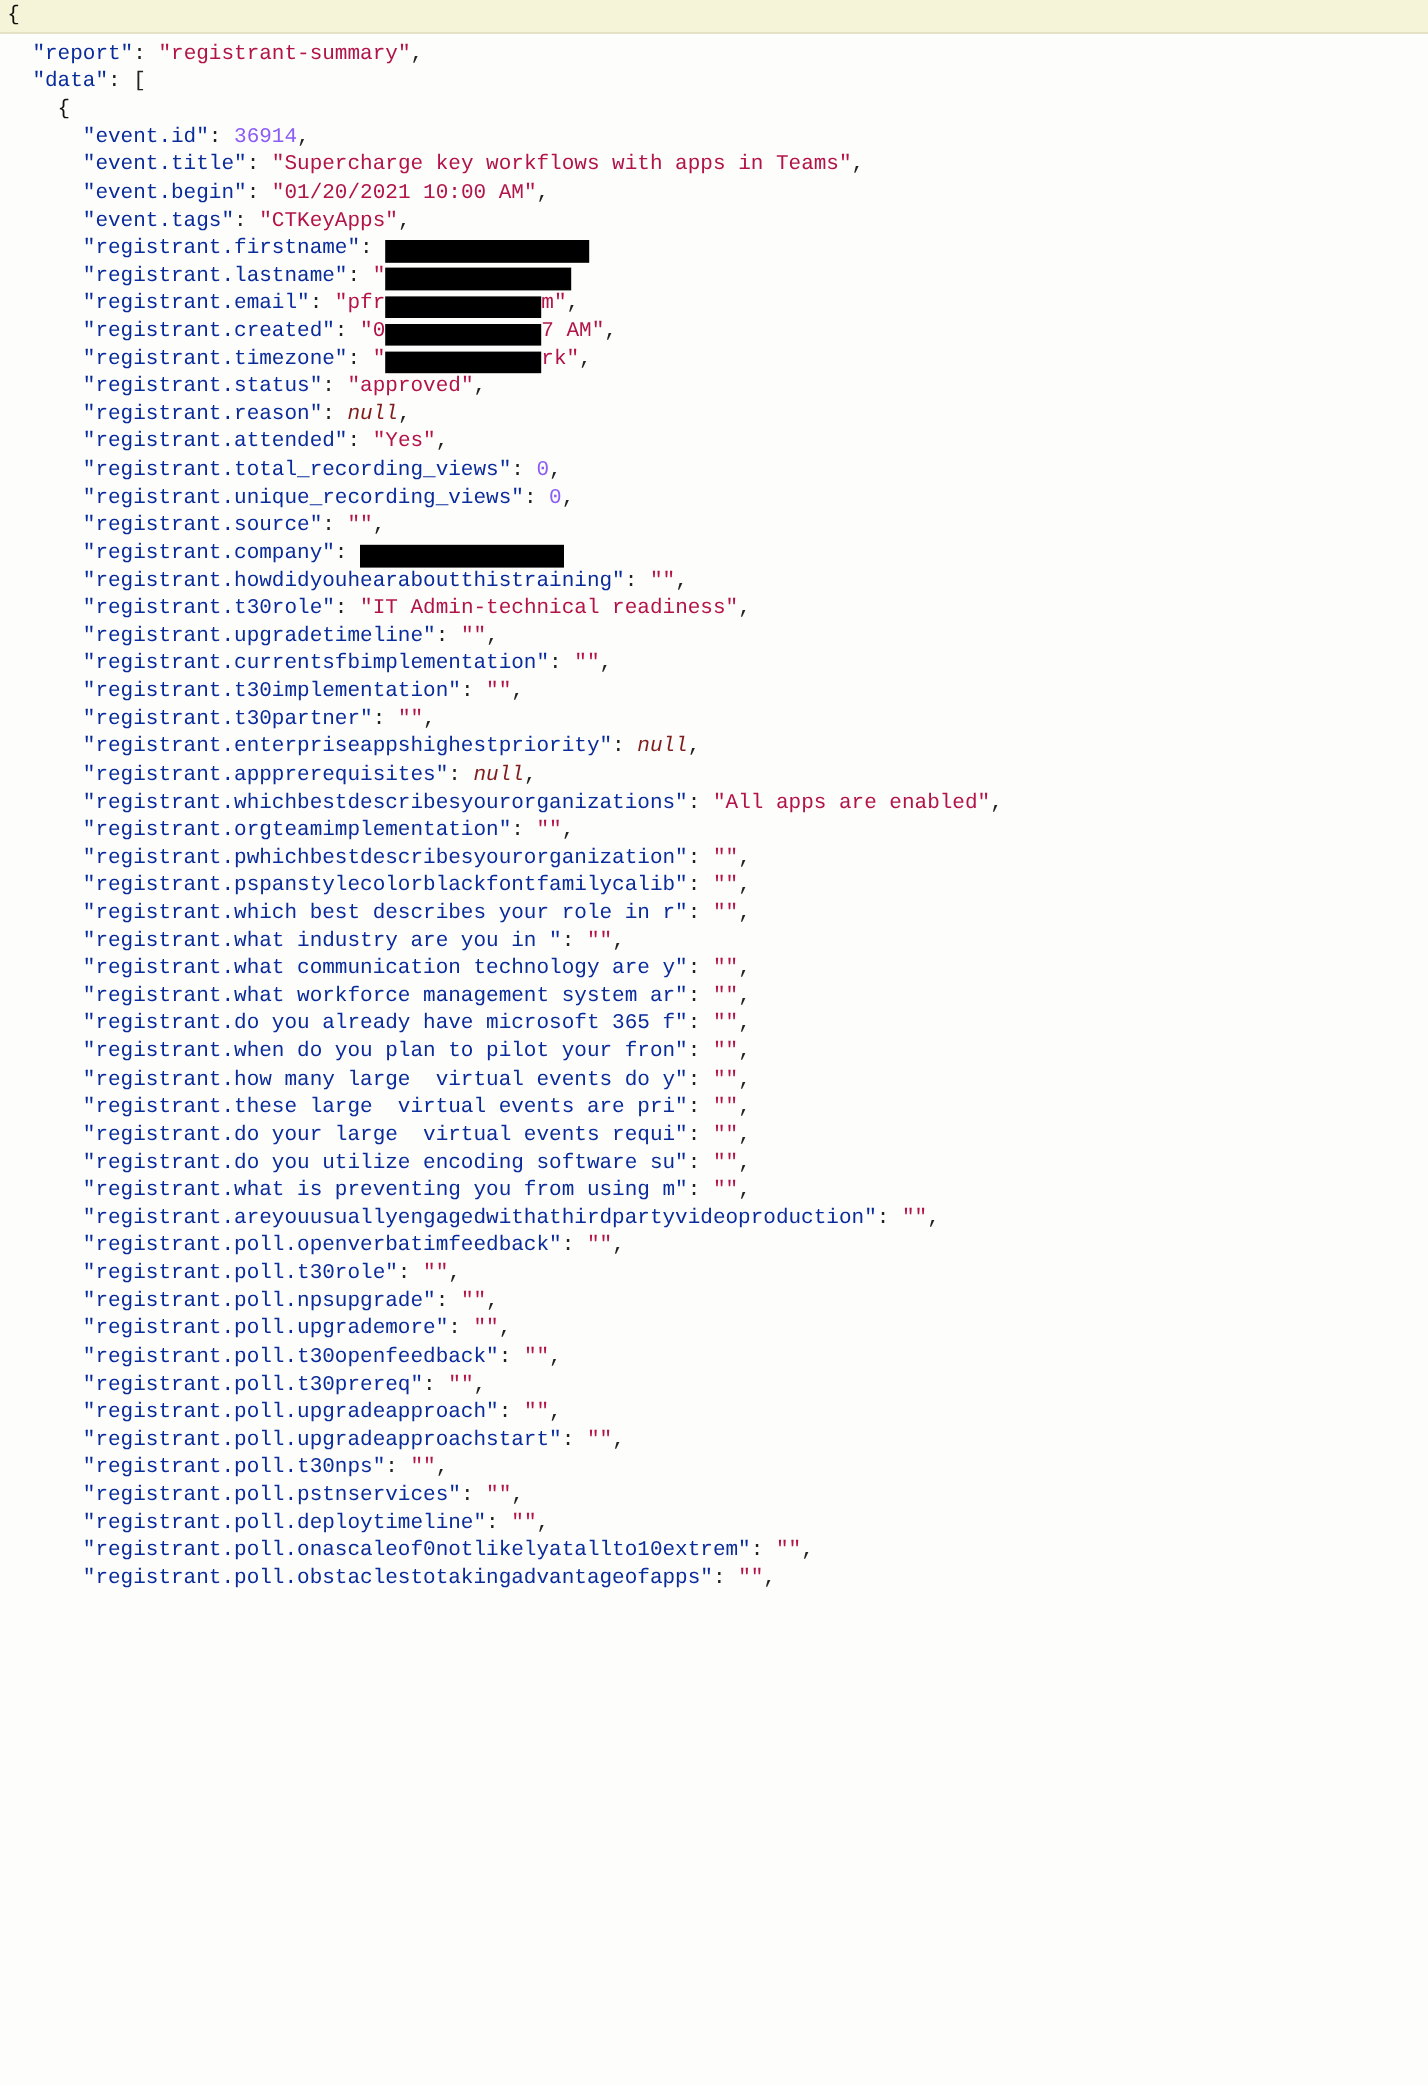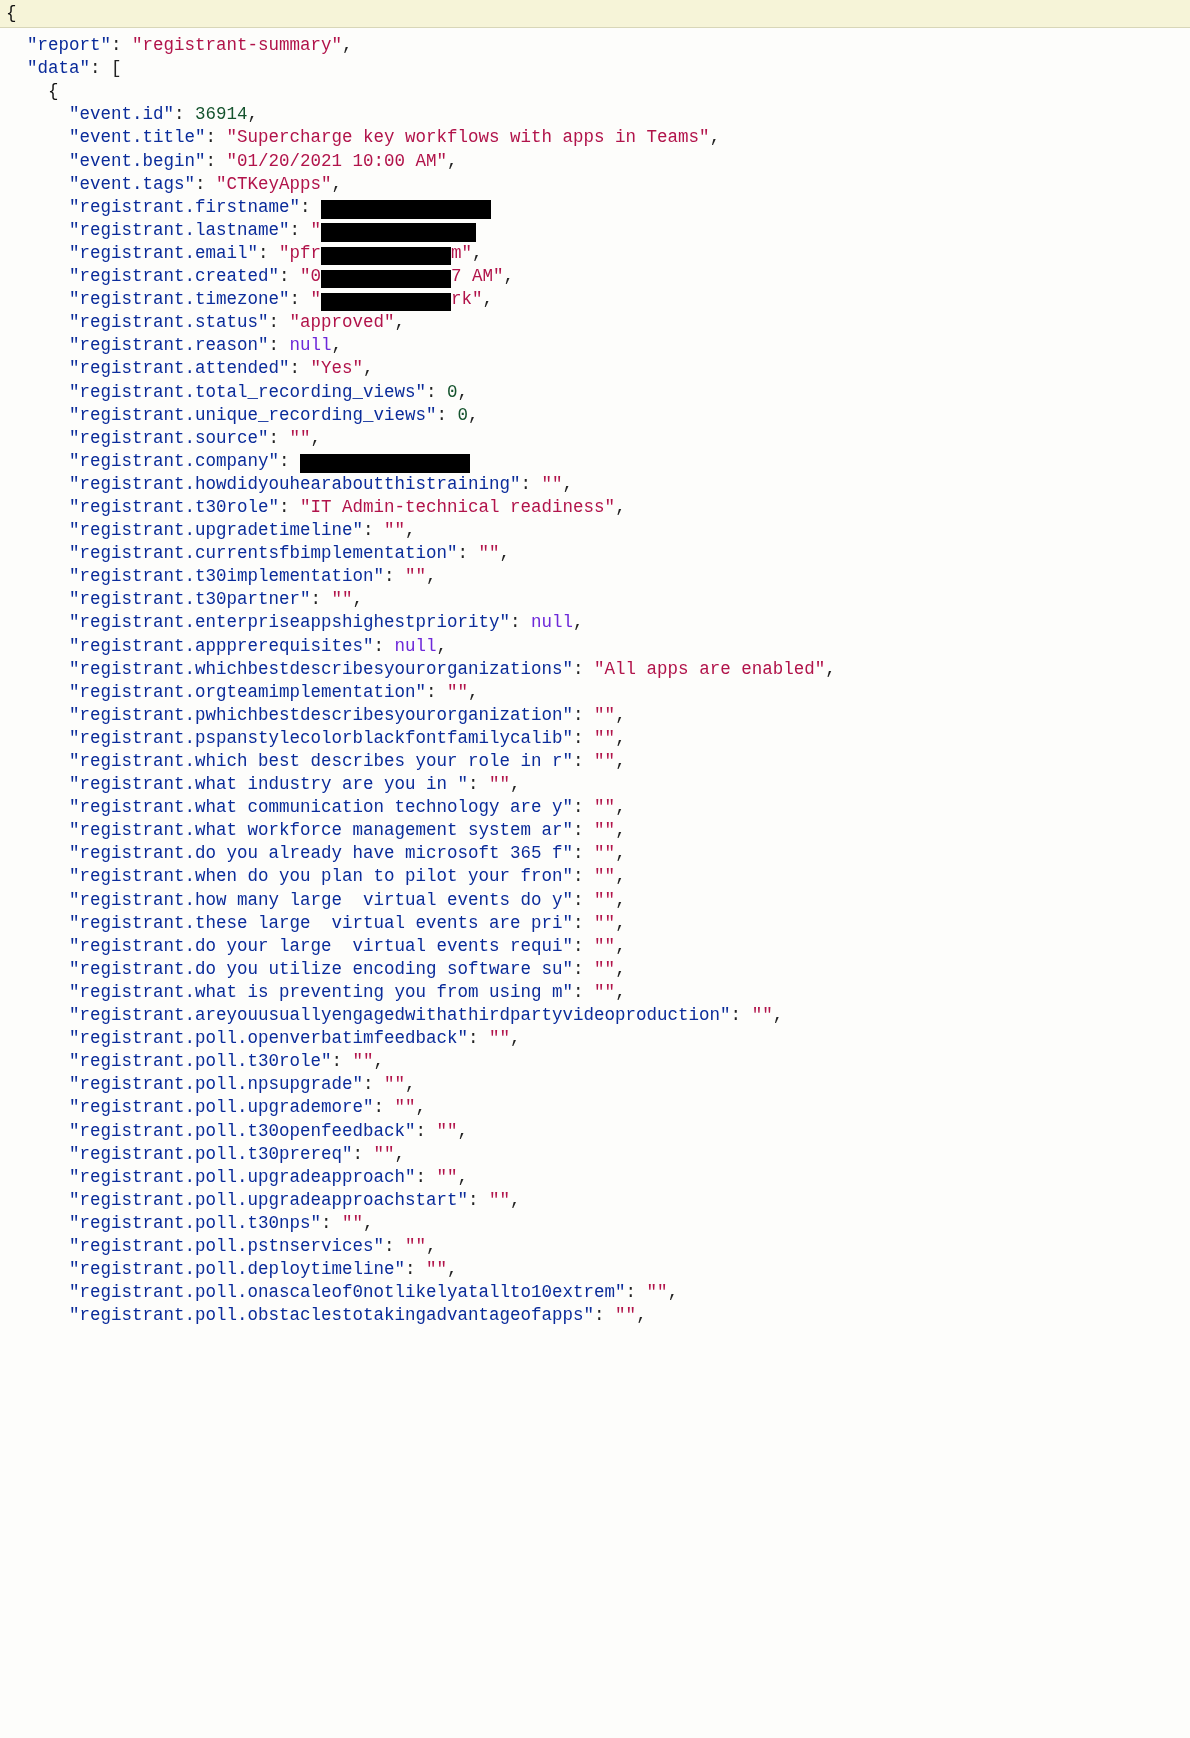--- a/index.html
+++ b/index.html
@@ -19,22 +19,22 @@
   .code {
     padding: 6px 6px 10px 6px;
     white-space: pre;
   }
   .line { display: block; }
   .pad1 { padding-left: 2ch; }
   .pad2 { padding-left: 4ch; }
   .pad3 { padding-left: 6ch; }
   .k { color: #0a2b9a; }       
   .s { color: #b1134a; }       
-  .n { color: #14532d; }       
-  .nl { color: #6d28d9; }         
+  .n { color: #8b5cf6; }       
+  .nl { color: #7f1d1d; font-style: italic; }         
   .p { color: #222; }          
   .brace { color: #111; }
   .redact {
     display: inline-block;
     background: #000;
     height: 1.05em;
     vertical-align: text-bottom;
     position: relative;
     top: 2px;
   }

